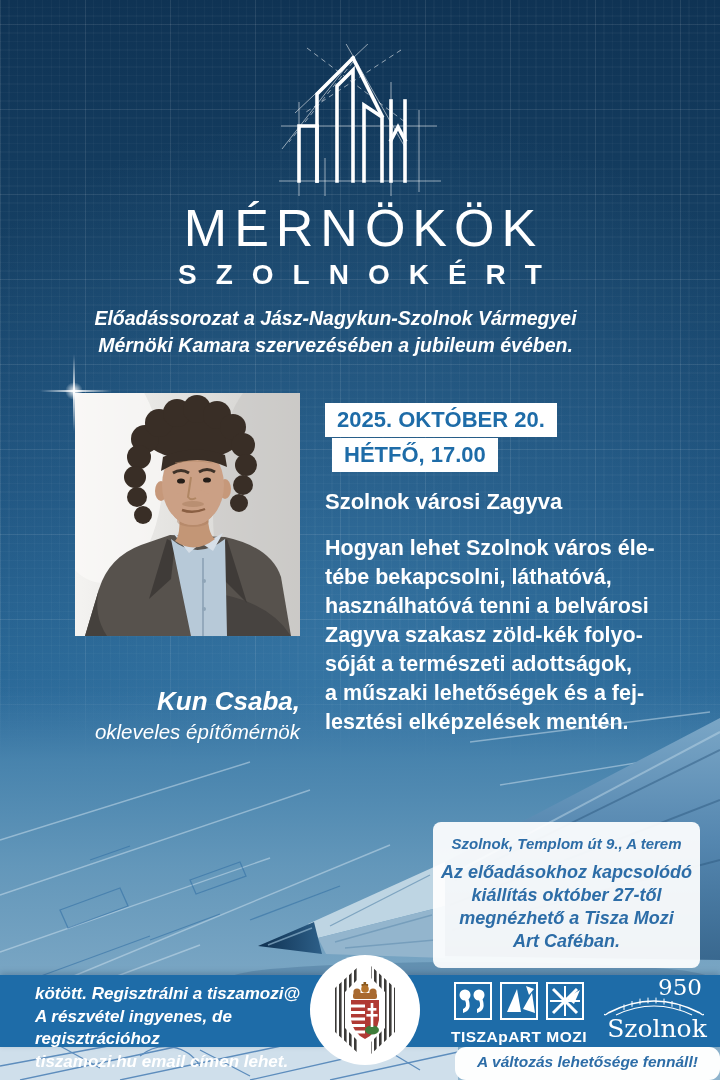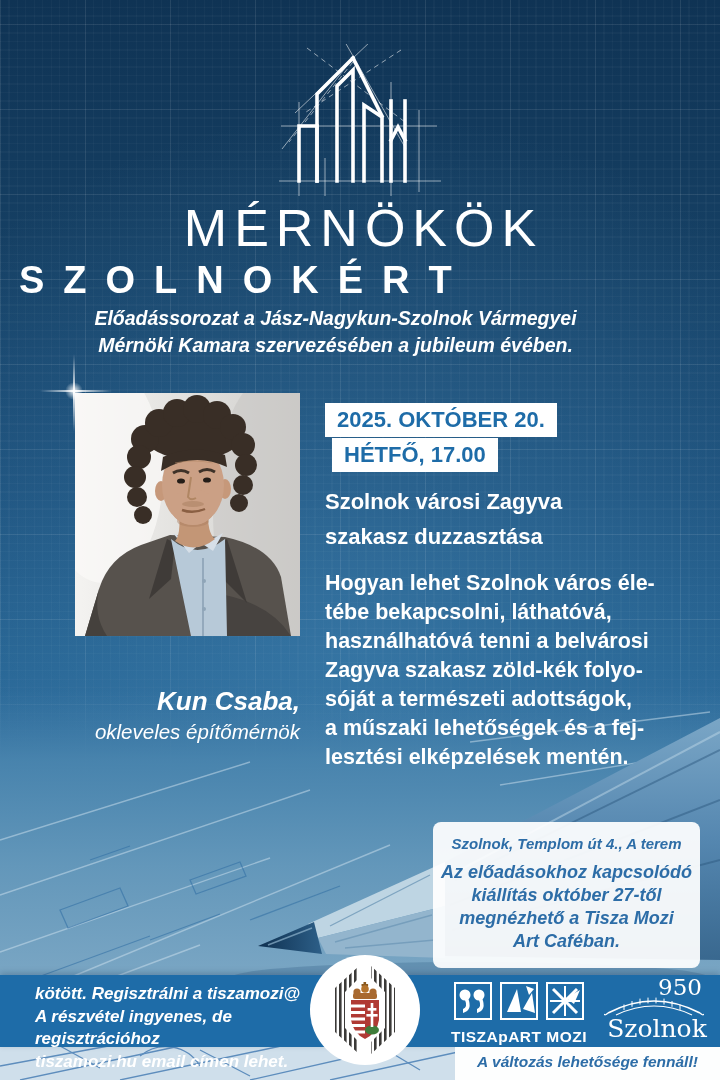--- a/index.html
+++ b/index.html
@@ -19,22 +19,22 @@
       repeating-linear-gradient(0deg, rgba(255,255,255,.028) 0 1px, transparent 1px 8.5px),
       repeating-linear-gradient(90deg, rgba(255,255,255,.028) 0 1px, transparent 1px 8.5px);
     -webkit-mask-image:linear-gradient(180deg,#000 0%,#000 82%,transparent 100%);
             mask-image:linear-gradient(180deg,#000 0%,#000 82%,transparent 100%);}
   .bg-photo{position:absolute;left:0;top:690px;width:720px;height:390px;}
 
   
   .logo{left:279px;top:44px;width:162px;height:152px;}
   .main-title{left:0;top:198px;width:720px;text-align:center;color:#fff;
     font-size:52px;font-weight:normal;letter-spacing:7px;text-indent:7px;}
-  .sub-title{left:0;top:259px;width:720px;color:#fff;
-    font-size:38px;font-weight:bold;letter-spacing:19px;text-indent:19px;}
+  .sub-title{left:0;top:259px;width:720px;text-align:center;color:#fff;
+    font-size:28px;font-weight:bold;letter-spacing:19px;text-indent:19px;}
   .series-sub{left:0;top:305px;width:671px;text-align:center;color:#fff;
     font-style:italic;font-weight:bold;font-size:19.5px;line-height:27px;}
 
   
   .photo{left:75px;top:393px;width:225px;height:243px;overflow:hidden;}
   .sparkle{left:74px;top:391px;width:0;height:0;}
   .sparkle .h{position:absolute;left:-34px;top:-1px;width:72px;height:2px;
     background:linear-gradient(90deg,transparent,rgba(255,255,255,.95),transparent);}
   .sparkle .v{position:absolute;left:-1px;top:-37px;width:2px;height:78px;
     background:linear-gradient(180deg,transparent,rgba(255,255,255,.95),transparent);}
@@ -68,21 +68,21 @@
   .chamber{left:309px;top:954px;width:112px;height:112px;}
   .tiszapart{left:450px;top:982px;width:138px;text-align:center;}
   .tiszapart .lbl{color:#fff;font-weight:bold;font-size:15.5px;letter-spacing:.5px;margin-top:4px;}
   .szolnok950{left:598px;top:974px;width:118px;height:74px;color:#fff;
     font-family:"DejaVu Serif",serif;}
   .szolnok950 .num{position:absolute;right:14px;top:0;font-size:23px;}
   .szolnok950 .bridge{position:absolute;left:6px;top:17px;}
   .szolnok950 .name{position:absolute;left:0;top:40px;width:118px;text-align:center;font-size:25px;}
   .strip{left:455px;top:1047px;width:265px;height:33px;background:#fdfefe;
     text-align:center;color:#2d6da7;font-style:italic;font-weight:bold;font-size:15.5px;
-    line-height:30px;}
+    line-height:30px;border-radius:11px;}
 </style>
 </head>
 <body>
 
 <div class="poster">
 
   <div class="bg-top"></div>
   <div class="bg-grid"></div>
 
   <div class="bg-photo">
@@ -263,35 +263,34 @@
   <div class="abs speaker-name">
     <div class="n">Kun Csaba,</div>
     <div class="t">okleveles építőmérnök</div>
   </div>
 
   <div class="abs lecture">
     <div><span class="badge">2025. OKTÓBER 20.</span></div>
     <div class="badge-row2"><span class="badge">HÉTFŐ, 17.00</span></div>
     <div class="lec-title">
       <div>Szolnok városi Zagyva</div>
-      <div>szakasz duzzasztása</div>
     </div>
     <div class="lec-body">
       <div>Hogyan lehet Szolnok város éle-</div>
       <div>tébe bekapcsolni, láthatóvá,</div>
       <div>használhatóvá tenni a belvárosi</div>
       <div>Zagyva szakasz zöld-kék folyo-</div>
       <div>sóját a természeti adottságok,</div>
       <div>a műszaki lehetőségek és a fej-</div>
       <div>lesztési elképzelések mentén.</div>
     </div>
   </div>
 
   <div class="abs venue">
-    <div class="a">Szolnok, Templom út 4., A terem</div>
+    <div class="a">Szolnok, Templom út 9., A terem</div>
     <div class="p">
       <div>Az előadásokhoz kapcsolódó</div>
       <div>kiállítás október 27-től</div>
       <div>megnézhető a Tisza Mozi</div>
       <div>Art Caféban.</div>
     </div>
   </div>
 
   <div class="abs band"></div>
 

